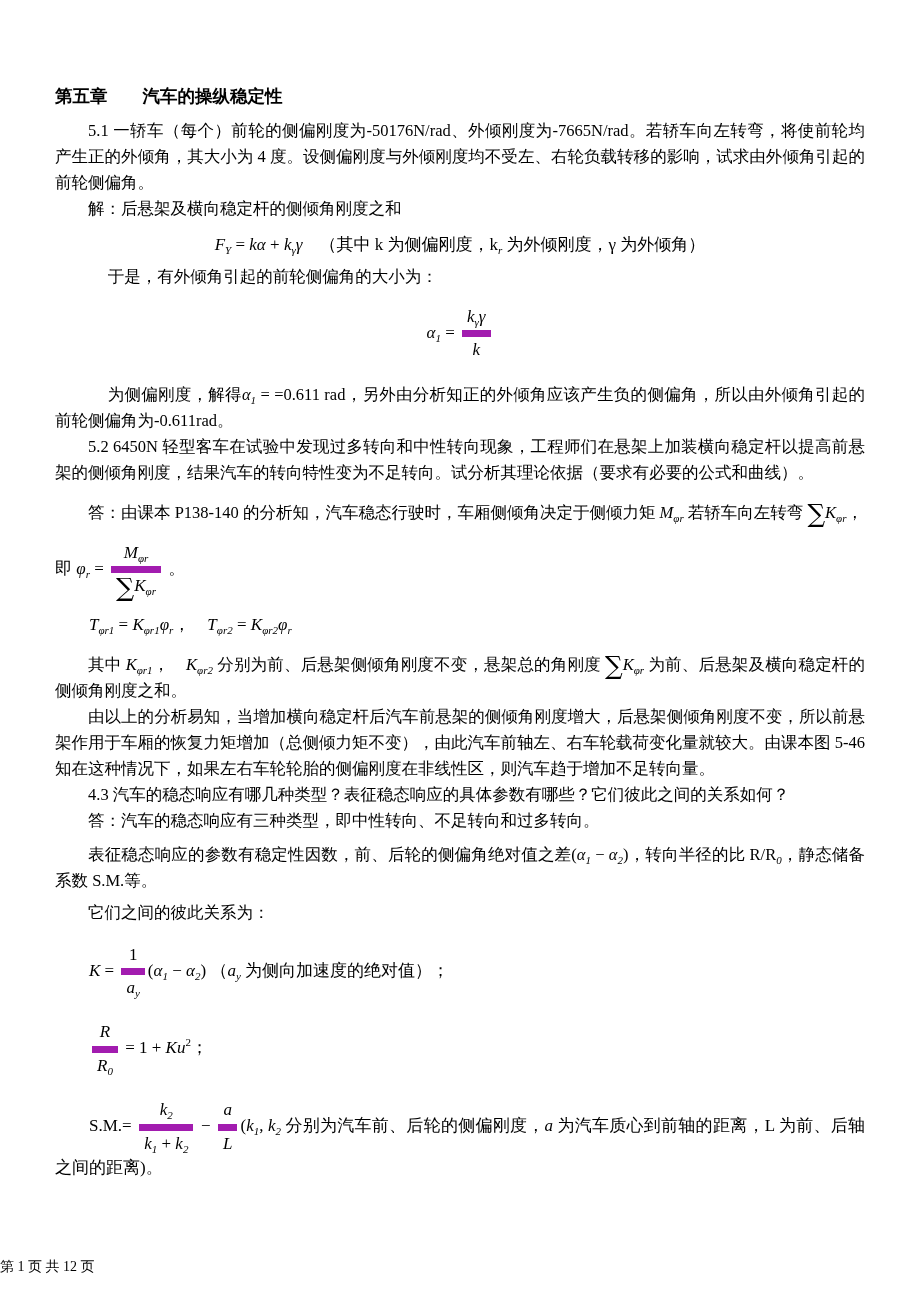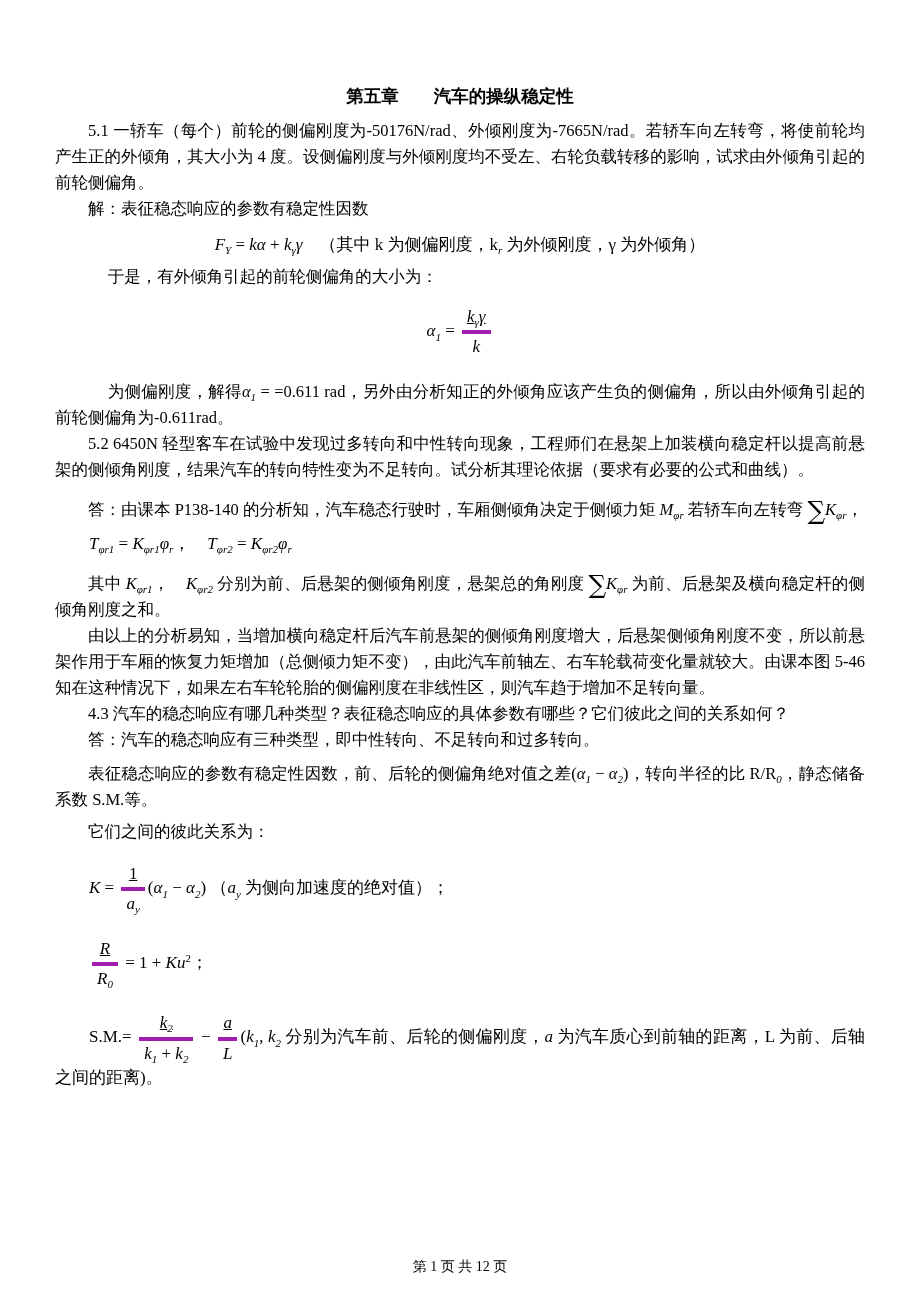--- a/index.html
+++ b/index.html
@@ -13,21 +13,20 @@
     color: #000000;
     padding: 84px 55px 0 55px;
     overflow: hidden;
     font-family: "Liberation Serif", "DejaVu Serif", serif;
   }
   .title {
     margin: 0 0 10px 0;
     font-size: 17.5px;
     line-height: 24px;
     font-weight: bold;
-    text-align: center;
   }
   p {
     margin: 0;
     font-size: 16.5px;
     line-height: 26px;
     text-align: justify;
   }
   .ind2 { text-indent: 2em; }
   .ind3 { text-indent: 3.2em; }
   .f-center { text-align: center; }
@@ -55,49 +54,49 @@
     font-style: normal;
   }
   .frac {
     display: inline-block;
     vertical-align: middle;
     text-align: center;
     margin: 0 3px;
     line-height: 1.2;
     text-indent: 0;
   }
-  .frac .fnum { display: block; padding: 1px 5px 3px 5px; border-bottom: 4px solid #a21caf; text-decoration: underline; }
+  .frac .fnum { display: block; padding: 1px 5px 3px 5px; border-bottom: 7px solid #a21caf; }
   .frac .fden { display: block; padding: 3px 5px 1px 5px; }
   .footer {
     position: absolute;
     left: 0; right: 0;
     bottom: 26px;
-    text-align: center;
     font-size: 14px;
     line-height: 18px;
   }
 </style>
 </head>
 <body>
 
 <div class="page">
 
   <h1 class="title">第五章　　汽车的操纵稳定性</h1>
 
   <p class="ind2">5.1 一轿车（每个）前轮的侧偏刚度为-50176N/rad、外倾刚度为-7665N/rad。若轿车向左转弯，将使前轮均产生正的外倾角，其大小为 4 度。设侧偏刚度与外倾刚度均不受左、右轮负载转移的影响，试求由外倾角引起的前轮侧偏角。</p>
-  <p class="ind2">解：表征稳态响应的参数有稳定性因数</p>
+  <p class="ind2">解：后悬架及横向稳定杆的侧倾角刚度之和</p>
   <p class="formula f-center f-fy"><span class="mvar">F</span><sub class="msub">Y</sub><span class="mrom"> = </span><span class="mvar">k</span><span class="mvar">α</span><span class="mrom"> + </span><span class="mvar">k</span><sub class="msub">γ</sub><span class="mvar">γ</span><span class="mtxt">　（其中 k 为侧偏刚度，k</span><sub class="msub">r</sub><span class="mtxt"> 为外倾刚度，γ 为外倾角）</span></p>
   <p class="ind3 mt4">于是，有外倾角引起的前轮侧偏角的大小为：</p>
   <p class="formula f-center f-al"><span class="mvar">α</span><sub class="msub">1</sub><span class="mrom"> = </span><span class="frac"><span class="fnum"><span class="mvar">k</span><sub class="msub">γ</sub><span class="mvar">γ</span></span><span class="fden"><span class="mvar">k</span></span></span></p>
   <p class="ind3"><span class="mtxt">为侧偏刚度，解得</span><span class="mvar">α</span><sub class="msub">1</sub><span class="mrom"> = =0.611 rad</span><span class="mtxt">，另外由分析知正的外倾角应该产生负的侧偏角，所以由外倾角引起的前轮侧偏角为-0.611rad。</span></p>
 
   <p class="ind2 mt4">5.2 6450N 轻型客车在试验中发现过多转向和中性转向现象，工程师们在悬架上加装横向稳定杆以提高前悬架的侧倾角刚度，结果汽车的转向特性变为不足转向。试分析其理论依据（要求有必要的公式和曲线）。</p>
   <p class="ind2 mt14 mb6"><span class="mtxt">答：由课本 P138-140 的分析知，汽车稳态行驶时，车厢侧倾角决定于侧倾力矩 </span><span class="mvar">M</span><sub class="msub">φr</sub><span class="mtxt"> 若轿车向左转弯 </span><span class="msum">∑</span><span class="mvar">K</span><sub class="msub">φr</sub><span class="mtxt">，</span></p>
+  <p class="formula mt16 mb14"><span class="mtxt">即 </span><span class="mvar">φ</span><sub class="msub">r</sub><span class="mrom"> = </span><span class="frac"><span class="fnum"><span class="mvar">M</span><sub class="msub">φr</sub></span><span class="fden"><span class="msum">∑</span><span class="mvar">K</span><sub class="msub">φr</sub></span></span><span class="mtxt"> 。</span></p>
   <p class="formula ind2 mt8 mb6"><span class="mvar">T</span><sub class="msub">φr1</sub><span class="mrom"> = </span><span class="mvar">K</span><sub class="msub">φr1</sub><span class="mvar">φ</span><sub class="msub">r</sub><span class="mtxt">，　</span><span class="mvar">T</span><sub class="msub">φr2</sub><span class="mrom"> = </span><span class="mvar">K</span><sub class="msub">φr2</sub><span class="mvar">φ</span><sub class="msub">r</sub></p>
-  <p class="ind2 mt14"><span class="mtxt">其中 </span><span class="mvar">K</span><sub class="msub">φr1</sub><span class="mtxt">，　</span><span class="mvar">K</span><sub class="msub">φr2</sub><span class="mtxt"> 分别为前、后悬架的侧倾角刚度，悬架总的角刚度 </span><span class="msum">∑</span><span class="mvar">K</span><sub class="msub">φr</sub><span class="mtxt"> 为前、后悬架及横向稳定杆的侧倾角刚度之和。</span></p>
+  <p class="ind2 mt14"><span class="mtxt">其中 </span><span class="mvar">K</span><sub class="msub">φr1</sub><span class="mtxt">，　</span><span class="mvar">K</span><sub class="msub">φr2</sub><span class="mtxt"> 分别为前、后悬架侧倾角刚度不变，悬架总的角刚度 </span><span class="msum">∑</span><span class="mvar">K</span><sub class="msub">φr</sub><span class="mtxt"> 为前、后悬架及横向稳定杆的侧倾角刚度之和。</span></p>
   <p class="ind2 mt4">由以上的分析易知，当增加横向稳定杆后汽车前悬架的侧倾角刚度增大，后悬架侧倾角刚度不变，所以前悬架作用于车厢的恢复力矩增加（总侧倾力矩不变），由此汽车前轴左、右车轮载荷变化量就较大。由课本图 5-46 知在这种情况下，如果左右车轮轮胎的侧偏刚度在非线性区，则汽车趋于增加不足转向量。</p>
 
   <p class="ind2">4.3 汽车的稳态响应有哪几种类型？表征稳态响应的具体参数有哪些？它们彼此之间的关系如何？</p>
   <p class="ind2">答：汽车的稳态响应有三种类型，即中性转向、不足转向和过多转向。</p>
   <p class="ind2 mt8 mb6"><span class="mtxt">表征稳态响应的参数有稳定性因数，前、后轮的侧偏角绝对值之差</span><span class="mrom">(</span><span class="mvar">α</span><sub class="msub">1</sub><span class="mrom"> − </span><span class="mvar">α</span><sub class="msub">2</sub><span class="mrom">)</span><span class="mtxt">，转向半径的比 R/R</span><sub class="msub">0</sub><span class="mtxt">，静态储备系数 S.M.等。</span></p>
   <p class="ind2 mt4">它们之间的彼此关系为：</p>
   <p class="formula ind2 mt18"><span class="mvar">K</span><span class="mrom"> = </span><span class="frac"><span class="fnum"><span class="mrom">1</span></span><span class="fden"><span class="mvar">a</span><sub class="msub">y</sub></span></span><span class="mrom">(</span><span class="mvar">α</span><sub class="msub">1</sub><span class="mrom"> − </span><span class="mvar">α</span><sub class="msub">2</sub><span class="mrom">)</span><span class="mtxt"> （</span><span class="mvar">a</span><sub class="msub">y</sub><span class="mtxt"> 为侧向加速度的绝对值）；</span></p>
   <p class="formula ind2 mt22"><span class="frac"><span class="fnum"><span class="mvar">R</span></span><span class="fden"><span class="mvar">R</span><sub class="msub">0</sub></span></span><span class="mrom"> = 1 + </span><span class="mvar">K</span><span class="mvar">u</span><sup class="msup">2</sup><span class="mtxt">；</span></p>
   <p class="formula ind2 mt22"><span class="mrom">S.M.= </span><span class="frac"><span class="fnum"><span class="mvar">k</span><sub class="msub">2</sub></span><span class="fden"><span class="mvar">k</span><sub class="msub">1</sub><span class="mrom"> + </span><span class="mvar">k</span><sub class="msub">2</sub></span></span><span class="mrom"> − </span><span class="frac"><span class="fnum"><span class="mvar">a</span></span><span class="fden"><span class="mvar">L</span></span></span><span class="mrom">(</span><span class="mvar">k</span><sub class="msub">1</sub><span class="mrom">, </span><span class="mvar">k</span><sub class="msub">2</sub><span class="mtxt"> 分别为汽车前、后轮的侧偏刚度，</span><span class="mvar">a</span><span class="mtxt"> 为汽车质心到前轴的距离，L 为前、后轴之间的距离)。</span></p>
 

